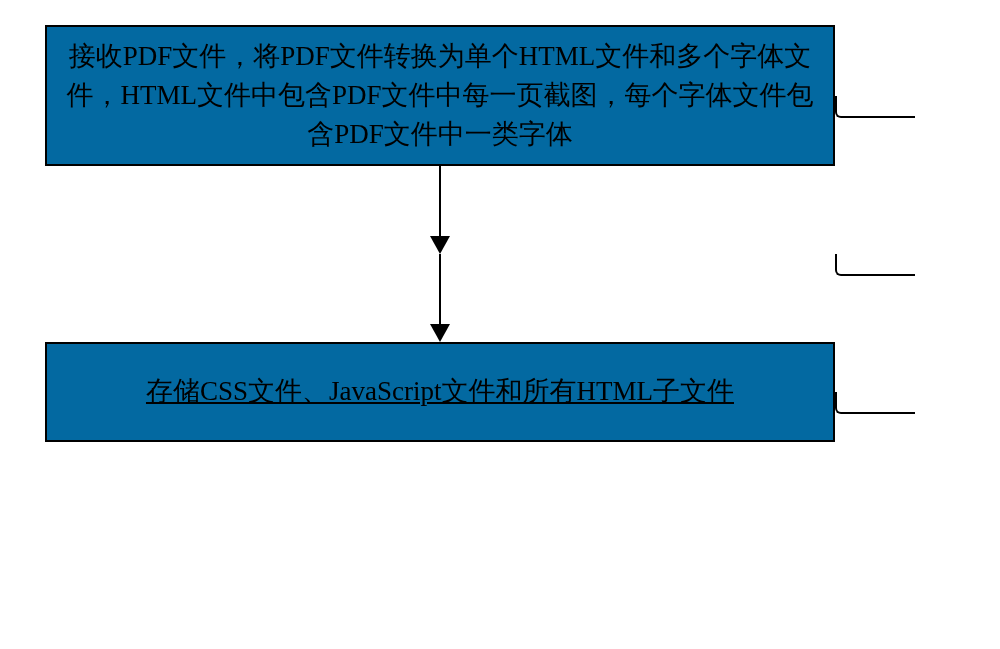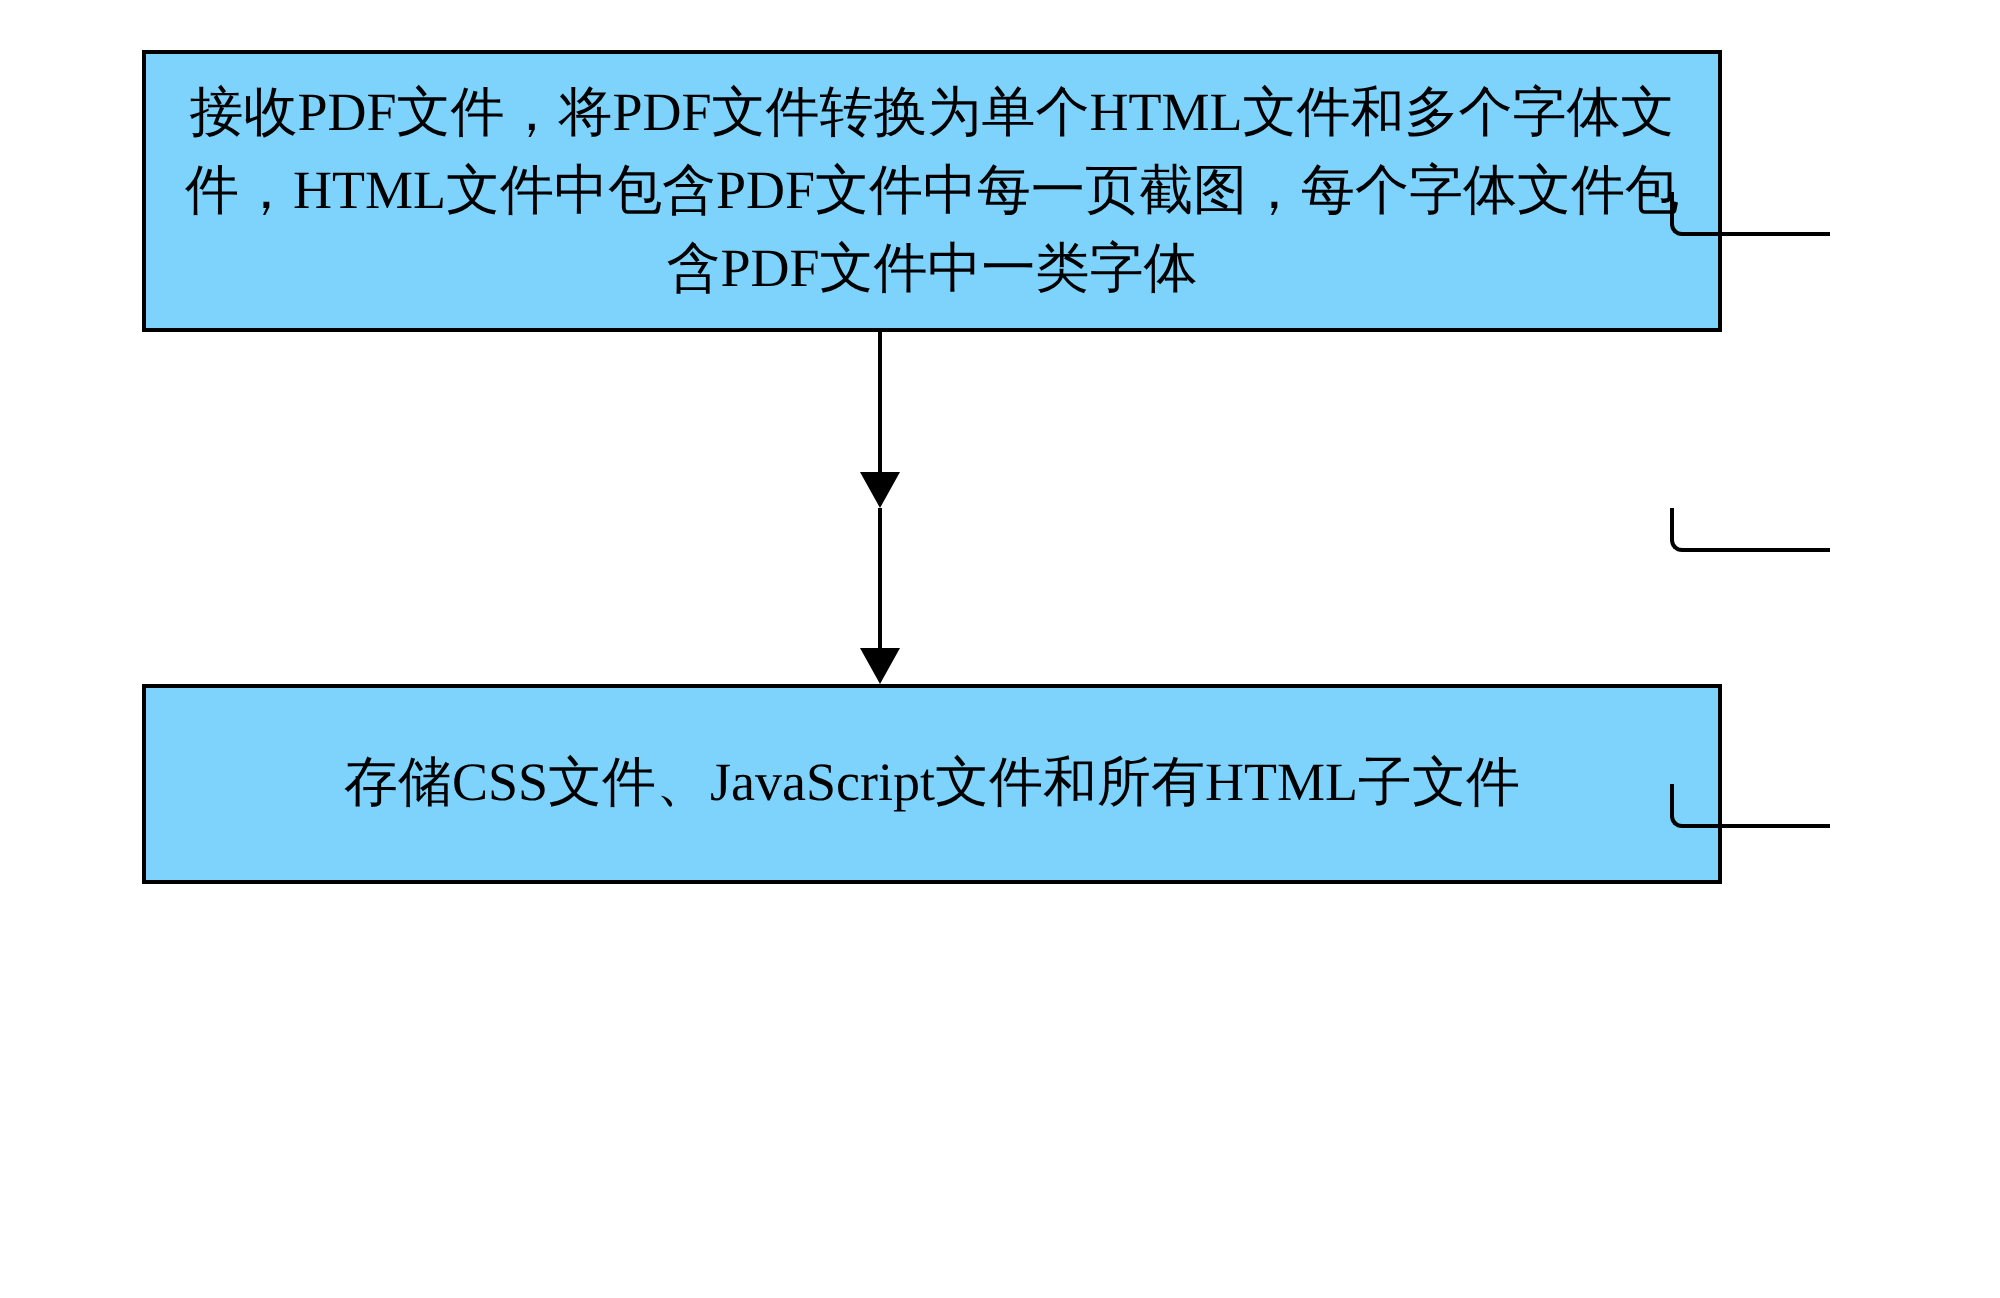--- a/index.html
+++ b/index.html
@@ -15,28 +15,27 @@
       position: relative;
     }
     .flowchart {
       position: absolute;
       left: 45px;
       top: 25px;
       width: 910px;
     }
     .step-box {
       border: 2.5px solid #000;
-      background: #7dd3fc;
+      background: #0369a1;
       padding: 10px 18px;
       text-align: center;
       font-size: 27px;
       line-height: 1.45;
       position: relative;
       width: 790px;
-      margin-left: 26px;
     }
     .connector {
       position: absolute;
       border-left: 2.5px solid #000;
       border-bottom: 2.5px solid #000;
       border-bottom-left-radius: 6px;
     }
     .arrow-container {
       width: 790px;
       display: flex;
@@ -82,20 +81,20 @@
     <div class="connector" style="right: 40px; top: 50%; width: 80px; height: 22px;"></div>
 
   </div>
 
   <div class="arrow-container">
     <div class="arrow-line" style="height: 70px;"></div>
     <div class="arrow-head"></div>
   </div>
 
   <div class="step-container">
-    <div class="step-box" style="padding: 28px 18px;">
+    <div class="step-box" style="padding: 28px 18px; text-decoration: underline;">
       <span>存储CSS文件、JavaScript文件和所有HTML子文件</span>
     </div>
     <div class="connector" style="right: 40px; top: 50%; width: 80px; height: 22px;"></div>
 
   </div>
 
 </div>
 
 </body></html>

